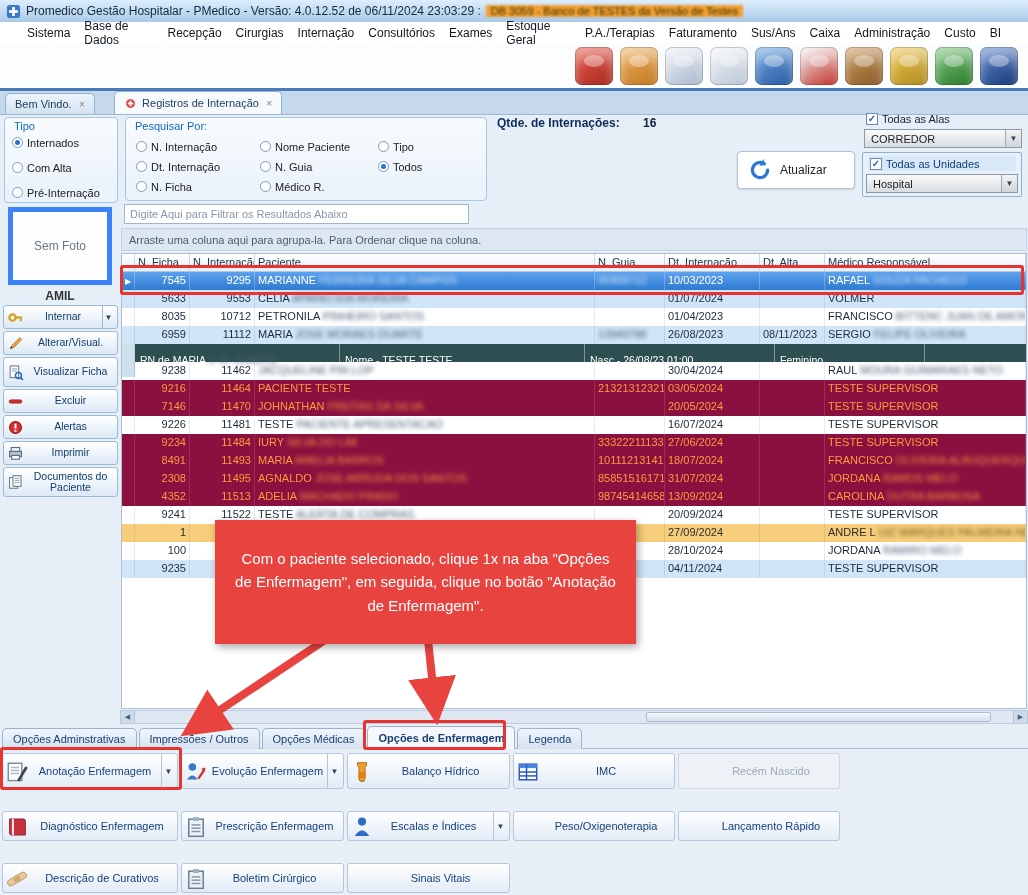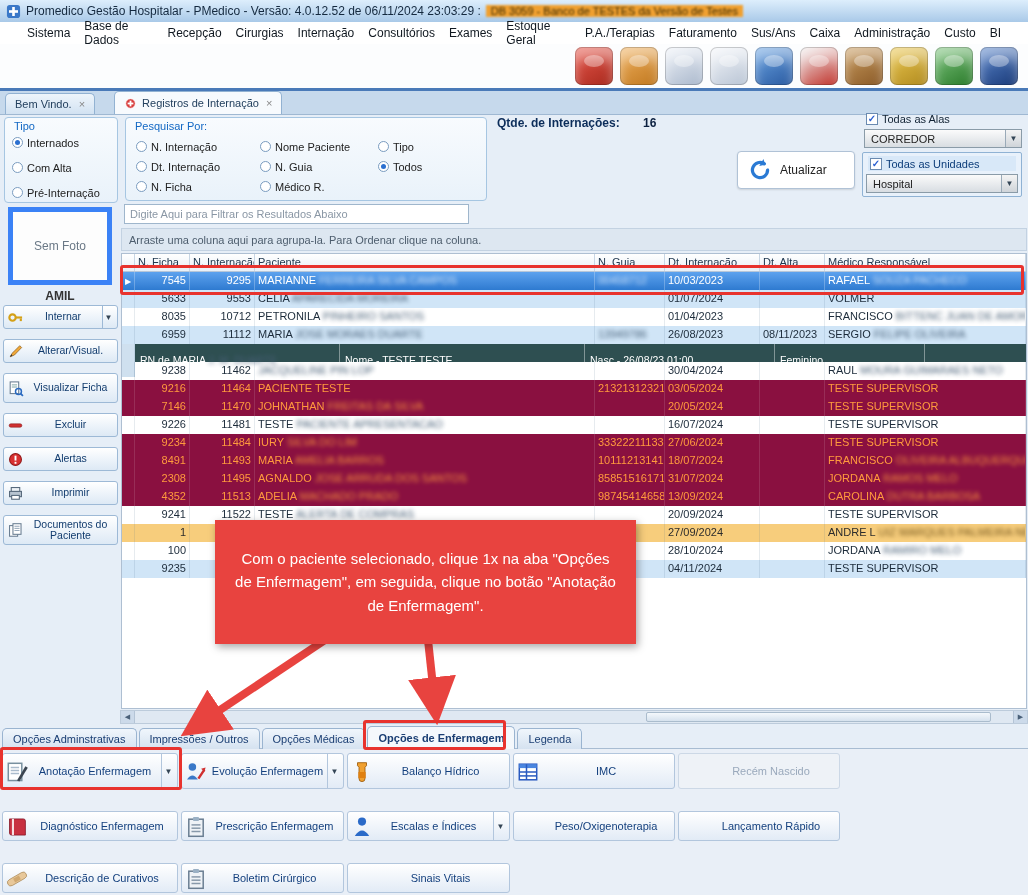--- a/index.html
+++ b/index.html
@@ -24,21 +24,21 @@
   
   .workarea{position:absolute;top:114px;left:0;width:1028px;height:634px;background:#e6eef7;border-top:1px solid #9fb8d2}
   .gbox{position:absolute;background:linear-gradient(#f8fbfe,#e9f2fa);border:1px solid #a6c6e2;border-radius:4px}
   .gtitle{position:absolute;top:2px;left:9px;color:#1368c4;font-size:11px}
   .ropt{display:flex;align-items:center;gap:4px;height:15px;color:#222;cursor:default}
   .radio{width:11px;height:11px;border-radius:50%;border:1px solid #7a9cc0;background:#fff;position:relative;flex:0 0 11px}
   .radio.sel::after{content:"";position:absolute;inset:2px;border-radius:50%;background:#2a6fd0}
   #tipoOpts{position:absolute;left:12px;top:135px;width:104px;display:flex;flex-direction:column;gap:10px}
   .photo{position:absolute;left:8px;top:207px;width:104px;height:78px;background:#fdfdfd;border:5px solid #3b82f6;display:flex;align-items:center;justify-content:center;color:#6a7886;font-size:12px}
   .insurer{position:absolute;left:0;top:289px;width:120px;text-align:center;font-weight:bold;color:#333;font-size:12px}
-  #leftBtns{position:absolute;left:3px;top:305px;width:115px;display:flex;flex-direction:column;gap:10px}
+  #leftBtns{position:absolute;left:3px;top:305px;width:115px;display:flex;flex-direction:column;gap:2px}
   .lbtn{display:flex;align-items:center;gap:3px;height:24px;padding:0 3px;background:linear-gradient(#ffffff,#dde9f5);border:1px solid #9db9d6;border-radius:3px;font-size:10.5px;color:#123c6e;cursor:default}
   .lbtn.tall{height:30px}
   .lic{width:17px;height:17px;flex:0 0 17px}
   .llab{flex:1;text-align:center;line-height:1.05;white-space:normal}
   .ldrop{width:12px;align-self:stretch;border-left:1px solid #9db9d6;color:#345;font-size:8px;display:flex;align-items:center;justify-content:center}
 
   #searchBox{left:125px;top:117px;width:362px;height:84px}
   #searchCols{position:absolute;left:10px;top:21px;right:4px;display:flex;gap:6px}
   .scol{display:flex;flex-direction:column;gap:5px}
   .scol1{width:118px}.scol2{width:112px}.scol3{width:90px}

